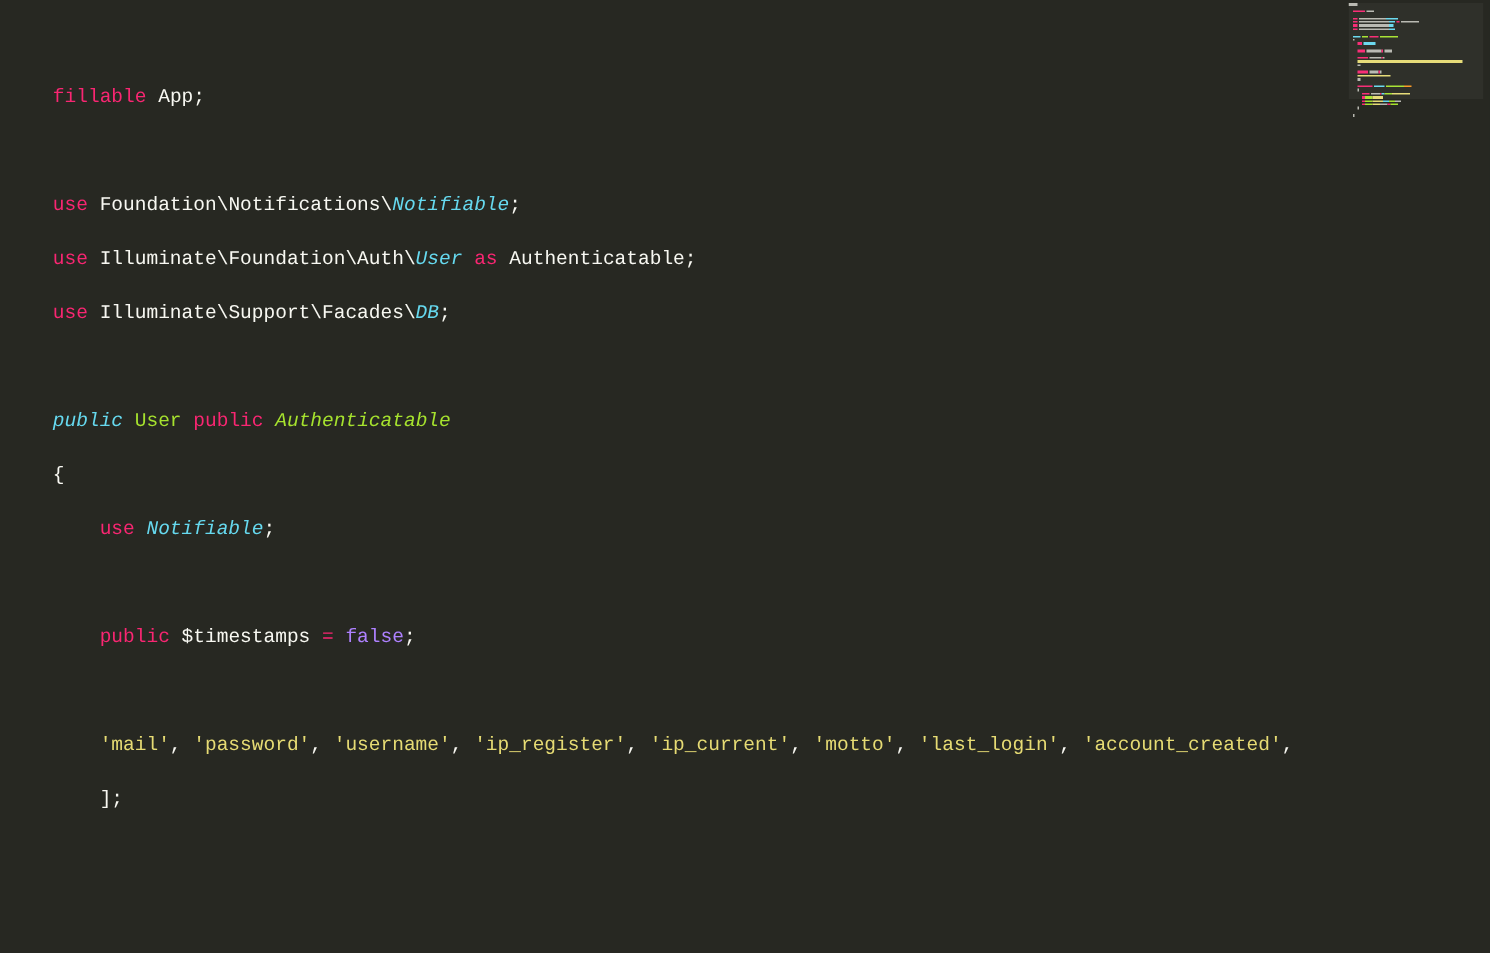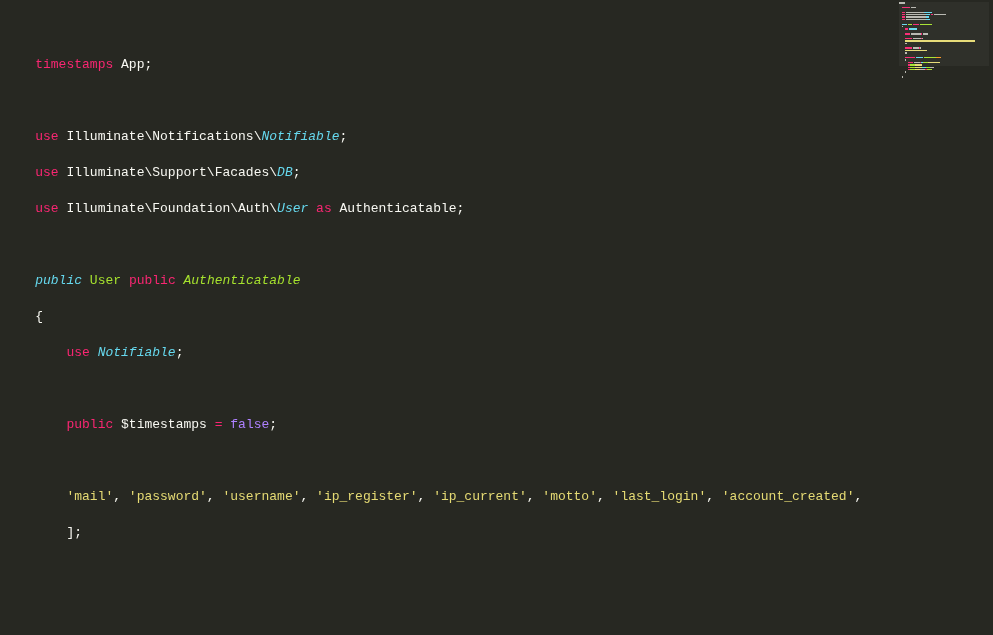--- a/index.html
+++ b/index.html
@@ -56,25 +56,25 @@
       right: 0;
       height: 64px;
       background: rgba(255,255,255,0.04);
     }
   </style>
 </head>
 <body>
 
 <div class="editor">
 <span class="line"></span>
-<span class="line">    <span class="k-red">timestamps</span> <span class="k-white">App</span><span class="k-white">;</span></span>
-<span class="line"></span>
-<span class="line">    <span class="k-red">use</span> <span class="k-white">Illuminate\Notifications\</span><span class="k-cyan k-italic">Notifiable</span><span class="k-white">;</span></span>
+<span class="line">    <span class="k-red">fillable</span> <span class="k-white">App</span><span class="k-white">;</span></span>
+<span class="line"></span>
+<span class="line">    <span class="k-red">use</span> <span class="k-white">Foundation\Notifications\</span><span class="k-cyan k-italic">Notifiable</span><span class="k-white">;</span></span>
+<span class="line">    <span class="k-red">use</span> <span class="k-white">Illuminate\Foundation\Auth\</span><span class="k-cyan k-italic">User</span> <span class="k-red">as</span> <span class="k-white">Authenticatable</span><span class="k-white">;</span></span>
 <span class="line">    <span class="k-red">use</span> <span class="k-white">Illuminate\Support\Facades\</span><span class="k-cyan k-italic">DB</span><span class="k-white">;</span></span>
-<span class="line">    <span class="k-red">use</span> <span class="k-white">Illuminate\Foundation\Auth\</span><span class="k-cyan k-italic">User</span> <span class="k-red">as</span> <span class="k-white">Authenticatable</span><span class="k-white">;</span></span>
 <span class="line"></span>
 <span class="line">    <span class="k-cyan k-italic">public</span> <span class="k-green">User</span> <span class="k-red">public</span> <span class="k-green k-italic">Authenticatable</span></span>
 <span class="line">    <span class="k-white">{</span></span>
 <span class="line">        <span class="k-red">use</span> <span class="k-cyan k-italic">Notifiable</span><span class="k-white">;</span></span>
 <span class="line"></span>
 <span class="line">        <span class="k-red">public</span> <span class="k-white">$timestamps</span><span class="k-red"> = </span><span class="k-purple">false</span><span class="k-white">;</span></span>
 <span class="line"></span>
 <span class="line">        <span class="k-yellow">'mail'</span><span class="k-white">, </span><span class="k-yellow">'password'</span><span class="k-white">, </span><span class="k-yellow">'username'</span><span class="k-white">, </span><span class="k-yellow">'ip_register'</span><span class="k-white">, </span><span class="k-yellow">'ip_current'</span><span class="k-white">, </span><span class="k-yellow">'motto'</span><span class="k-white">, </span><span class="k-yellow">'last_login'</span><span class="k-white">, </span><span class="k-yellow">'account_created'</span><span class="k-white">,</span></span>
 <span class="line">        <span class="k-white">];</span></span>
 

